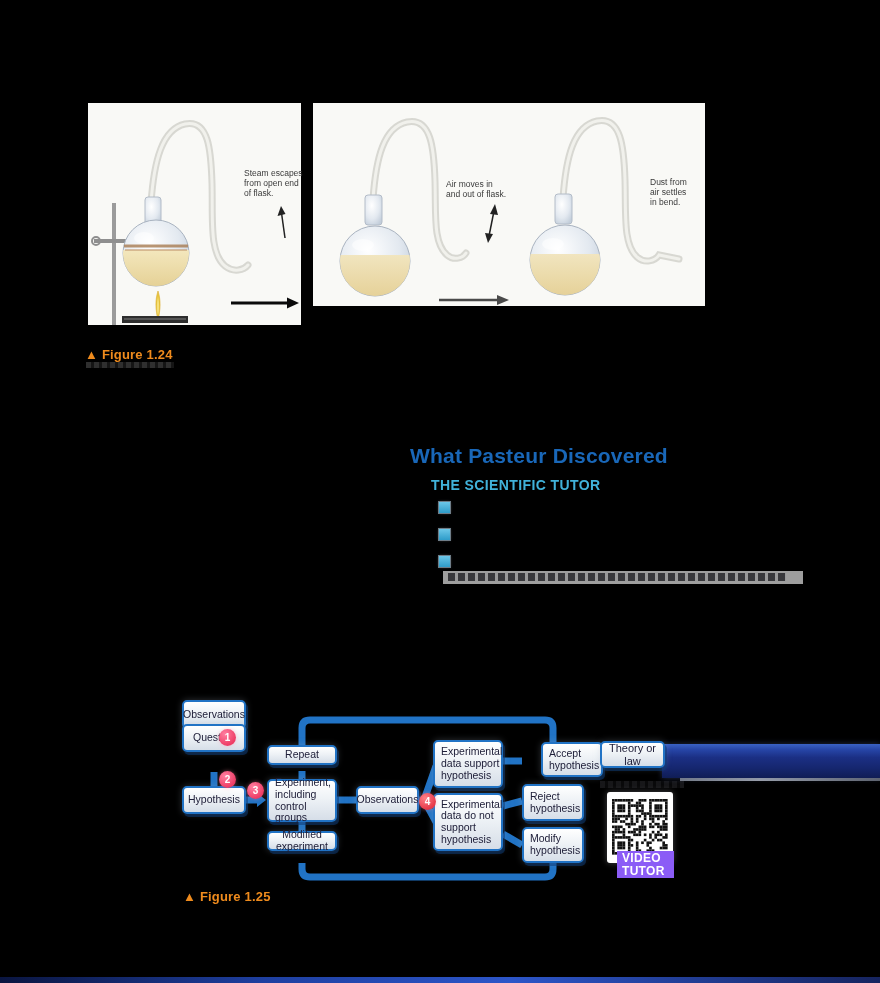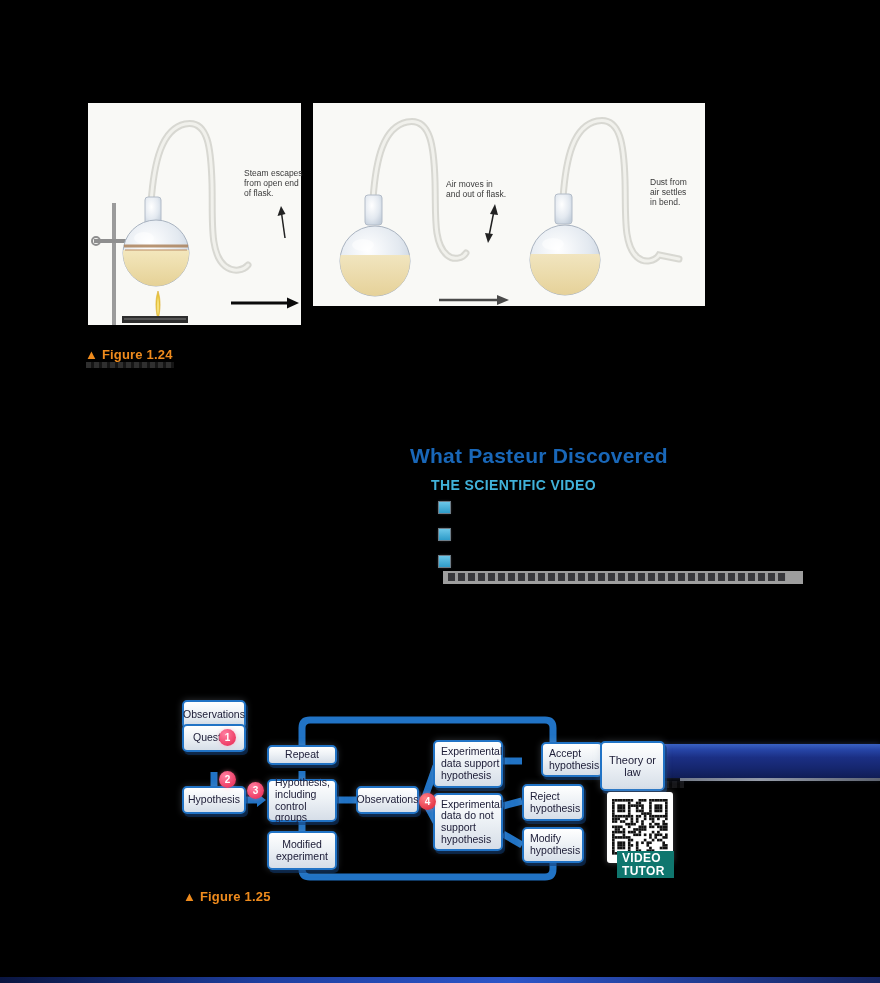--- a/index.html
+++ b/index.html
@@ -36,48 +36,48 @@
           border:2px solid #2173c5;border-radius:5px;color:#20203a;font-size:10.5px;
           line-height:1.12;display:flex;align-items:center;justify-content:center;
           text-align:center;box-sizing:border-box;z-index:3;
           box-shadow:2px 3px 0 rgba(13,58,117,.55), 0 0 7px rgba(170,180,195,.28);}
   .fc-box.ta-l{justify-content:flex-start;text-align:left;padding-left:6px;}
   .n-obs1{left:182px;top:700px;width:64px;height:29px;}
   .n-question{left:182px;top:724px;width:64px;height:28px;}
   .n-hypothesis{left:182px;top:786px;width:64px;height:28px;}
   .n-repeat{left:267px;top:745px;width:70px;height:20px;}
   .n-experiment{left:267px;top:779px;width:70px;height:43px;}
-  .n-modified{left:267px;top:831px;width:70px;height:39px;}
+  .n-modified{left:267px;top:831px;width:70px;height:20px;}
   .n-obs2{left:356px;top:786px;width:63px;height:28px;}
   .n-support{left:433px;top:740px;width:70px;height:48px;}
   .n-notsupport{left:433px;top:793px;width:70px;height:58px;}
   .n-accept{left:522px;top:742px;width:62px;height:35px;margin-left:19px;}
   .n-reject{left:522px;top:784px;width:62px;height:37px;}
   .n-modify{left:522px;top:827px;width:62px;height:36px;}
-  .n-theory{left:600px;top:741px;width:65px;height:50px;font-size:11px;z-index:4;}
+  .n-theory{left:600px;top:741px;width:65px;height:27px;font-size:11px;z-index:4;}
 
   .badge{position:absolute;width:17px;height:17px;border-radius:50%;z-index:5;
          background:radial-gradient(circle at 35% 30%, #ff7fa0, #ee3d66 70%);
          color:#fff;font-weight:bold;font-size:10px;display:flex;align-items:center;
          justify-content:center;box-shadow:0 0 4px rgba(255,140,165,.45);}
   .b1{left:219px;top:729px;}
   .b2{left:219px;top:771px;}
   .b3{left:247px;top:782px;}
   .b4{left:419px;top:793px;background:radial-gradient(circle at 35% 30%, #ff8088, #e73848 70%);}
 
   .banner{position:absolute;left:662px;top:744px;width:218px;height:34px;z-index:2;
           background:linear-gradient(180deg,#3a62c4 0%,#2746a8 16%,#1b2f84 40%,#15266e 72%,#101d55 100%);
           box-shadow:0 0 6px rgba(90,110,180,.4);}
   .banner-grayline{position:absolute;left:680px;top:778px;width:200px;height:3px;
           background:linear-gradient(90deg,#8d939c,#b9bec6 40%,#6f747c);opacity:.85;}
 
   
   .qr-card{position:absolute;left:607px;top:792px;width:66px;height:71px;background:#fff;
            border-radius:3px;z-index:6;box-shadow:0 0 6px rgba(200,200,210,.35);}
-  .vt-label{position:absolute;left:617px;top:851px;width:57px;height:27px;background:#0f766e;
+  .vt-label{position:absolute;left:617px;top:851px;width:57px;height:27px;background:#8b5cf6;
             color:#fff;font-weight:bold;font-size:12px;line-height:1.08;z-index:7;
             display:flex;align-items:center;padding-left:5px;box-sizing:border-box;
             letter-spacing:.3px;}
   .qr-smudge{position:absolute;left:600px;top:781px;width:84px;height:7px;opacity:.55;
       background:repeating-linear-gradient(90deg,#2a2a2e 0 5px,#101012 5px 8px);}
 
   .bottombar{position:absolute;left:0;top:977px;width:880px;height:6px;
       background:linear-gradient(90deg,#0a1540,#1e3fa0 30%,#2c55c8 58%,#16245f 100%);}
 </style>
 </head>
@@ -186,21 +186,21 @@
     </svg>
     <div class="annot prelines" style="left:156px;top:65px;width:60px;">Steam escapes
 from open end
 of flask.</div>
   </div>
 
   <div class="fig-caption" style="left:85px;top:347px;">▲ Figure 1.24</div>
   <div class="smudge" style="left:86px;top:362px;width:88px;height:6px;"></div>
 
   <div class="heading">What Pasteur Discovered</div>
-  <div class="subheading">THE SCIENTIFIC VIDEO</div>
+  <div class="subheading">THE SCIENTIFIC TUTOR</div>
   <div class="bullet-sq" style="left:439px;top:502px;"></div>
   <div class="bullet-sq" style="left:439px;top:529px;"></div>
   <div class="bullet-sq" style="left:439px;top:556px;"></div>
   <div class="graybar">
       <div class="txt"></div>
     </div>
 
   <svg class="abs" style="left:0;top:0;z-index:2;" width="880" height="983" viewBox="0 0 880 983">
     <g stroke="#2173c5" stroke-width="7" fill="none" stroke-linejoin="round">
       <path d="M214 729 V744"></path>
@@ -221,21 +221,21 @@
     <polygon points="257,793 266,800 257,807" fill="#2173c5"></polygon>
   </svg>
 
   <div class="banner"></div>
   <div class="banner-grayline"></div>
 
   <div class="fc-box n-obs1 prelines">Observations</div>
   <div class="fc-box n-question prelines">Question</div>
   <div class="fc-box n-hypothesis prelines">Hypothesis</div>
   <div class="fc-box n-repeat prelines">Repeat</div>
-  <div class="fc-box n-experiment ta-l prelines">Hypothesis,
+  <div class="fc-box n-experiment ta-l prelines">Experiment,
 including
 control groups</div>
   <div class="fc-box n-modified prelines">Modified
 experiment</div>
   <div class="fc-box n-obs2 prelines">Observations</div>
   <div class="fc-box n-support ta-l prelines">Experimental
 data support
 hypothesis</div>
   <div class="fc-box n-notsupport ta-l prelines">Experimental
 data do not

